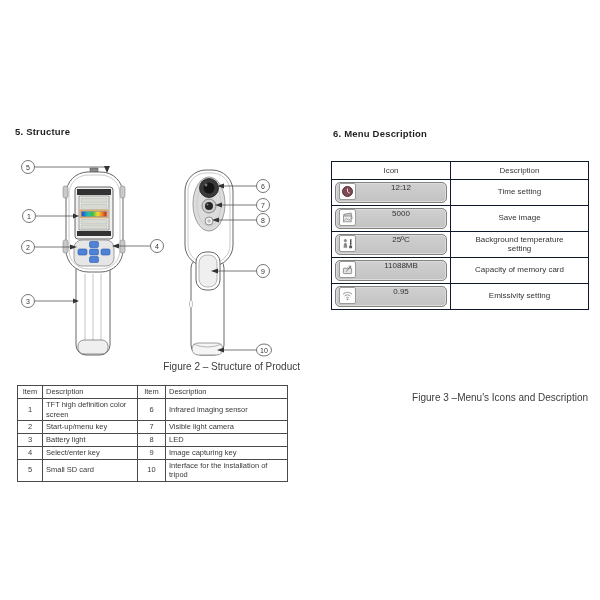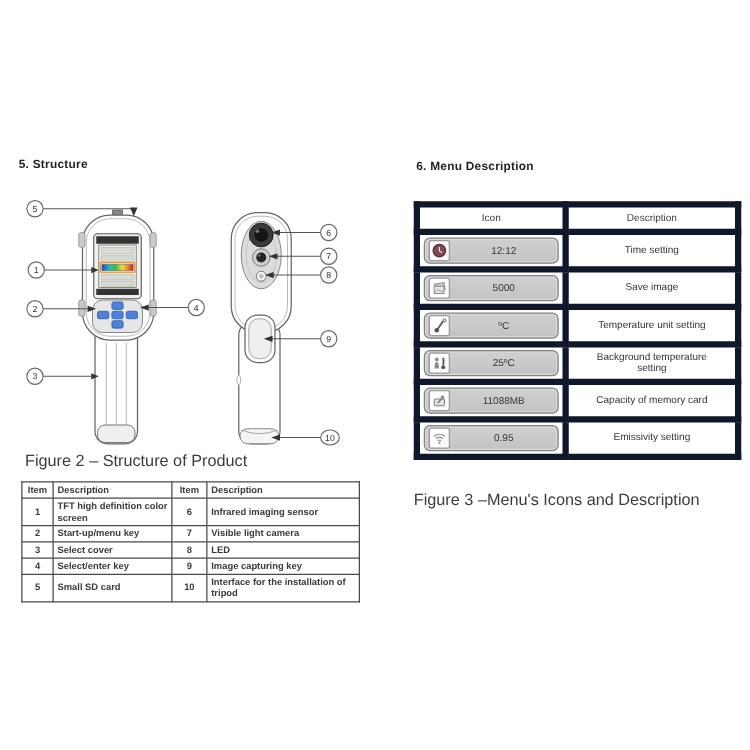--- a/index.html
+++ b/index.html
@@ -1,38 +1,38 @@
 <!DOCTYPE html>
 <html><head>
 <meta charset="utf-8">
 <style>
   html,body{margin:0;padding:0;background:#fff;}
   .sheet{position:relative;width:600px;height:492px;background:#ffffff;overflow:hidden;
          font-family:"Liberation Sans",sans-serif;color:#333;}
   .abs{position:absolute;}
   .heading{font-size:9.5px;font-weight:bold;color:#1f1f1f;letter-spacing:.2px;}
-  .caption{font-size:13px;color:#3c3c3c;text-align:left;}
+  .caption{font-size:10px;color:#3c3c3c;text-align:right;}
   .pagenum{font-size:7px;color:#666;}
 
   
   table.parts{border-collapse:collapse;table-layout:fixed;width:270px;font-size:7.5px;}
   table.parts td,table.parts th{border:1px solid #4a4a4a;padding:1px 3px;color:#3a3a3a;
-    font-weight:bold;text-align:left;line-height:1.3;vertical-align:middle;margin-top:25px;}
+    font-weight:normal;text-align:left;line-height:1.3;vertical-align:middle;margin-top:25px;}
   table.parts .c{text-align:center;padding:1px 1px;}
   table.parts tr{height:12px;}
 
   
   table.menu{border-collapse:collapse;table-layout:fixed;width:257px;}
-  table.menu td,table.menu th{border:5px solid #0f172a;padding:0;vertical-align:middle;}
+  table.menu td,table.menu th{border:1px solid #0f172a;padding:0;vertical-align:middle;}
   table.menu th{font-size:8px;font-weight:normal;color:#3a3a3a;height:17px;text-align:center;}
   table.menu td.desc{font-size:8px;color:#333;text-align:center;height:25px;line-height:1.1;padding:0 18px;}
   td.iconcell{height:25px;}
   .menubtn{height:19px;margin:0 3px;border:1px solid #828282;border-radius:5px;
     background:linear-gradient(#d0d0d0,#c3c3c3);
-    box-shadow:inset 0 0 0 1px #dcdcdc;display:flex;align-items:center;}
+    box-shadow:inset 0 0 0 1px #dcdcdc;display:flex;align-items:flex-start;}
   .iconbox{width:15px;height:15px;flex:none;margin-left:3px;background:#fdfdfd;
     border:1px solid #9a9a9a;border-radius:2px;display:flex;align-items:center;justify-content:center;}
   .val{flex:1;text-align:center;font-size:8px;color:#333;}
   .palbar{width:38px;height:14px;margin-left:auto;margin-right:5px;border:1px solid #555;}
 </style>
 </head>
 <body>
 
 <div class="sheet">
 
@@ -209,21 +209,21 @@
       <td>Infrared imaging sensor</td>
     </tr>
     <tr>
       <td class="c">2</td>
       <td>Start-up/menu key</td>
       <td class="c">7</td>
       <td>Visible light camera</td>
     </tr>
     <tr>
       <td class="c">3</td>
-      <td>Select cover</td>
+      <td>Battery light</td>
       <td class="c">8</td>
       <td>LED</td>
     </tr>
     <tr>
       <td class="c">4</td>
       <td>Select/enter key</td>
       <td class="c">9</td>
       <td>Image capturing key</td>
     </tr>
     <tr>
@@ -277,35 +277,20 @@
             </g>
           </svg>
               </span>
         <span class="val">5000</span>
       </div>
           </td>
       <td class="desc">Save image</td>
     </tr>
 
 
-    <tr>
-      <td class="iconcell">
-            <div class="menubtn">
-        <span class="iconbox">
-          <svg width="13" height="13" viewBox="0 0 13 13">
-            <path d="M9.6 2.8 L5 9.4" stroke="#555" stroke-width="1.4" fill="none"></path>
-            <circle cx="4.4" cy="10.2" r="1.8" fill="#555"></circle>
-            <circle cx="10.6" cy="2.3" r="1.1" fill="none" stroke="#555" stroke-width="0.8"></circle>
-          </svg>
-              </span>
-        <span class="val">ºC</span>
-      </div>
-          </td>
-      <td class="desc">Temperature unit setting</td>
-    </tr>
 
     <tr>
       <td class="iconcell">
             <div class="menubtn">
         <span class="iconbox">
           <svg width="13" height="13" viewBox="0 0 13 13">
             <circle cx="4.4" cy="3.5" r="1.5" fill="#8a8a8a"></circle>
             <path d="M2.6 10.8 C2.6 7.6 3.2 5.5 4.4 5.5 C5.6 5.5 6.2 7.6 6.2 10.8 Z" fill="#8a8a8a"></path>
             <path d="M9.6 2.2 V8.4" stroke="#555" stroke-width="1.2" fill="none"></path>
             <circle cx="9.6" cy="9.8" r="1.6" fill="#555"></circle>

